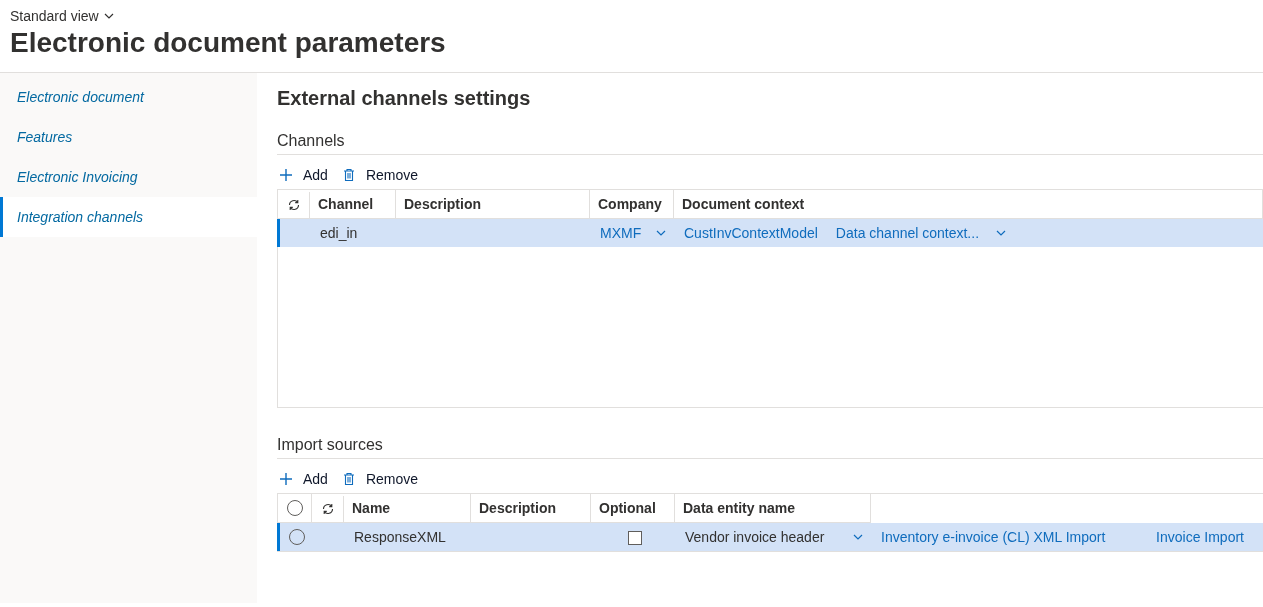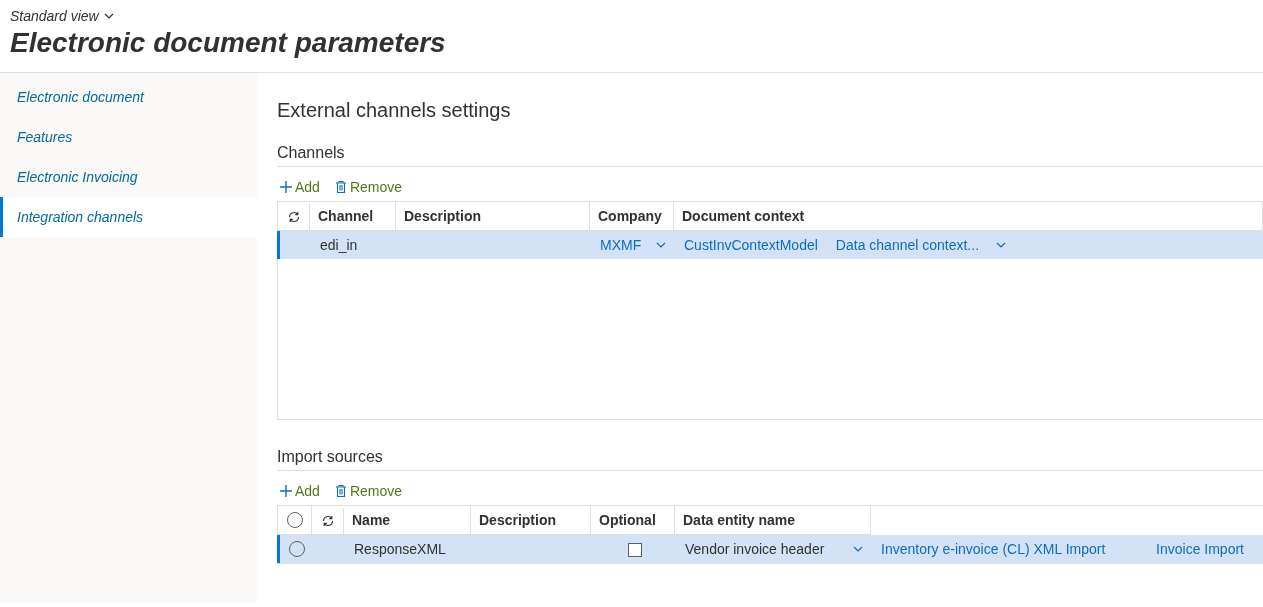--- a/index.html
+++ b/index.html
@@ -6,21 +6,20 @@
   body {
     margin: 0;
     font-family: "Segoe UI", Arial, sans-serif;
     font-size: 14px;
     color: #323130;
     background: #ffffff;
     width: 1263px;
   }
   .page-header {
     padding: 8px 10px 12px 10px;
-    font-style: italic;
   }
   .view-selector {
     display: inline-flex;
     align-items: center;
     gap: 4px;
     font-size: 14px;
     color: #323130;
     cursor: pointer;
   }
   .page-title {
@@ -52,41 +51,41 @@
     background: #ffffff;
     border-left: 3px solid #0078d4;
   }
   .main-panel {
     flex: 1;
     padding: 14px 0 14px 20px;
     overflow: hidden;
   }
   .section-title {
     font-size: 20px;
-    font-weight: 400;
-    margin: 12px 0 22px 0;
+    font-weight: 700;
+    margin: 0 0 22px 0;
   }
   .section-header {
     font-size: 16px;
     color: #323130;
     margin: 0 0 4px 0;
     padding-bottom: 4px;
     border-bottom: 1px solid #e1dfdd;
   }
   .toolbar {
     display: flex;
     gap: 14px;
     align-items: center;
     padding: 8px 2px 6px 2px;
   }
   .toolbar-btn {
     display: inline-flex;
     align-items: center;
-    gap: 2px;
-    color: #4d7c0f;
+    gap: 10px;
+    color: #0f172a;
     font-size: 14px;
     cursor: pointer;
     background: none;
     border: none;
     padding: 0;
     font-family: inherit;
   }
   .toolbar-btn .icon { width: 14px; height: 14px; }
   .grid {
     border: 1px solid #e1dfdd;

